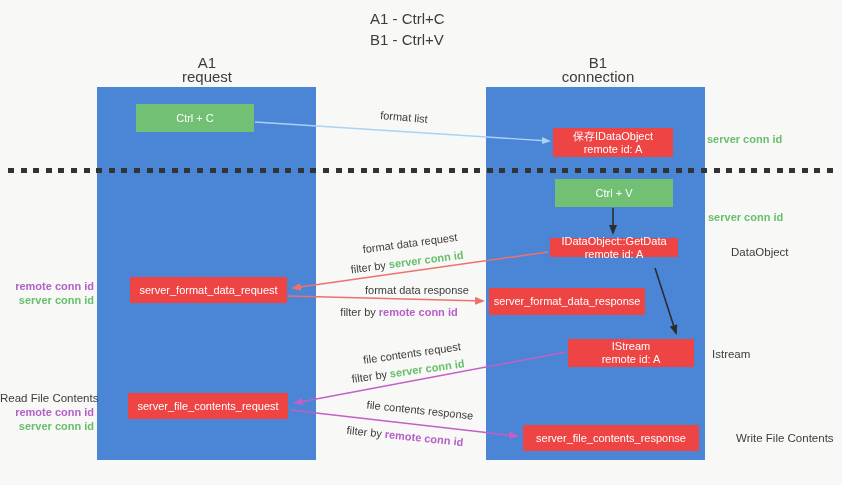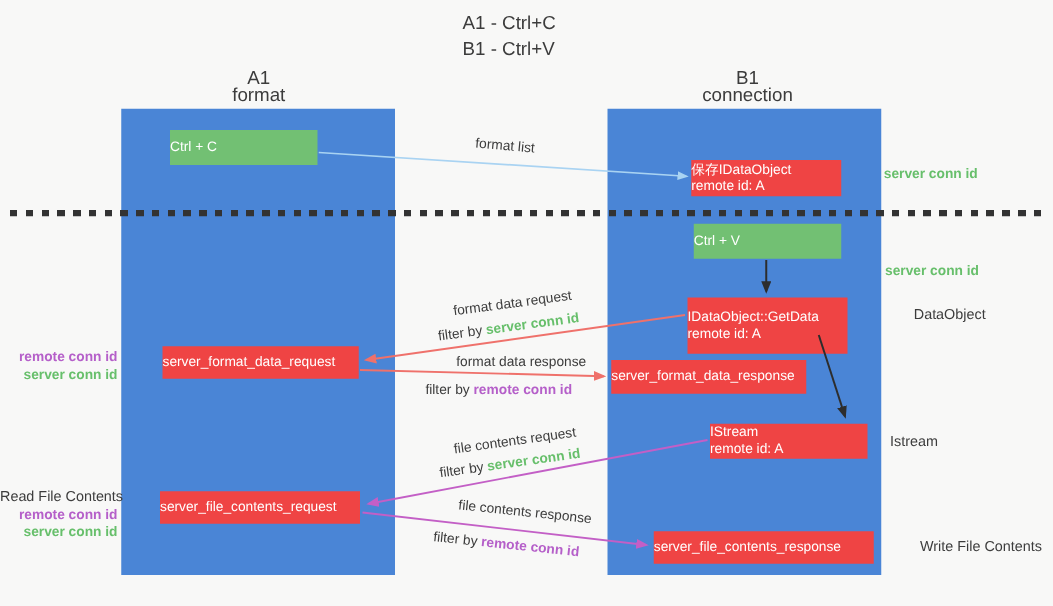--- a/index.html
+++ b/index.html
@@ -1,21 +1,21 @@
 <!DOCTYPE html>
 <html><head>
 <meta charset="utf-8">
 <style>
   html,body{margin:0;padding:0;}
   body{font-family:"Liberation Sans",sans-serif;background:#f8f8f7;}
   #canvas{position:relative;width:842px;height:485px;background:#f8f8f7;overflow:hidden;}
   .panel{position:absolute;top:87px;width:219px;height:373px;background:#4a85d6;}
   .title{position:absolute;left:370px;top:8px;font-size:15px;line-height:21px;color:#3c3c3c;}
   .lane-header{position:absolute;top:56px;font-size:15px;line-height:14px;color:#3c3c3c;text-align:center;width:120px;}
-  .node{position:absolute;color:#fff;font-size:11px;line-height:13px;display:flex;flex-direction:column;align-items:flex-start;justify-content:center;text-align:center;}
+  .node{position:absolute;color:#fff;font-size:11px;line-height:13px;display:flex;flex-direction:column;align-items:center;justify-content:center;text-align:center;}
   .green-box{background:#72c073;}
   .orange-box{background:#ef4444;}
   .dotted-line{position:absolute;left:8px;top:168px;width:827px;height:5px;
     background:repeating-linear-gradient(to right,#333 0 6px,transparent 6px 12.6px);}
   .side-label{position:absolute;font-size:11.5px;color:#3c3c3c;white-space:nowrap;}
   .green-text{color:#67bf6b;font-weight:bold;}
   .purple-text{color:#b55fc9;font-weight:bold;}
   .left-labels{position:absolute;text-align:right;width:94px;left:0;font-size:11px;line-height:14px;white-space:nowrap;}
   .arrow-label{position:absolute;font-size:11px;color:#3c3c3c;white-space:nowrap;transform-origin:center;}
   .arrow-label .tint{margin-left:3px;}
@@ -26,21 +26,21 @@
 
 <div id="canvas">
 
   <div class="title">
     <div>A1 - Ctrl+C</div>
     <div>B1 - Ctrl+V</div>
   </div>
 
   <div class="lane-header" style="left:147px;">
     <div>A1</div>
-    <div>format</div>
+    <div>request</div>
   </div>
   <div class="lane-header" style="left:538px;">
     <div>B1</div>
     <div>connection</div>
   </div>
 
   <div class="panel" style="left:97px;"></div>
   <div class="panel" style="left:486px;"></div>
 
   <div class="dotted-line"></div>
@@ -51,21 +51,21 @@
 
   <div class="node orange-box" style="left:553px;top:128px;width:120px;height:29px;">
     <div>保存IDataObject</div>
     <div>remote id: A</div>
   </div>
 
   <div class="node green-box" style="left:555px;top:179px;width:118px;height:28px;">
     <div>Ctrl + V</div>
   </div>
 
-  <div class="node orange-box" style="left:550px;top:238px;width:128px;height:45px;">
+  <div class="node orange-box" style="left:550px;top:238px;width:128px;height:19px;">
     <div>IDataObject::GetData</div>
     <div>remote id: A</div>
   </div>
 
   <div class="node orange-box" style="left:489px;top:288px;width:156px;height:27px;">
     <div>server_format_data_response</div>
   </div>
 
   <div class="node orange-box" style="left:130px;top:277px;width:157px;height:26px;">
     <div>server_format_data_request</div>

